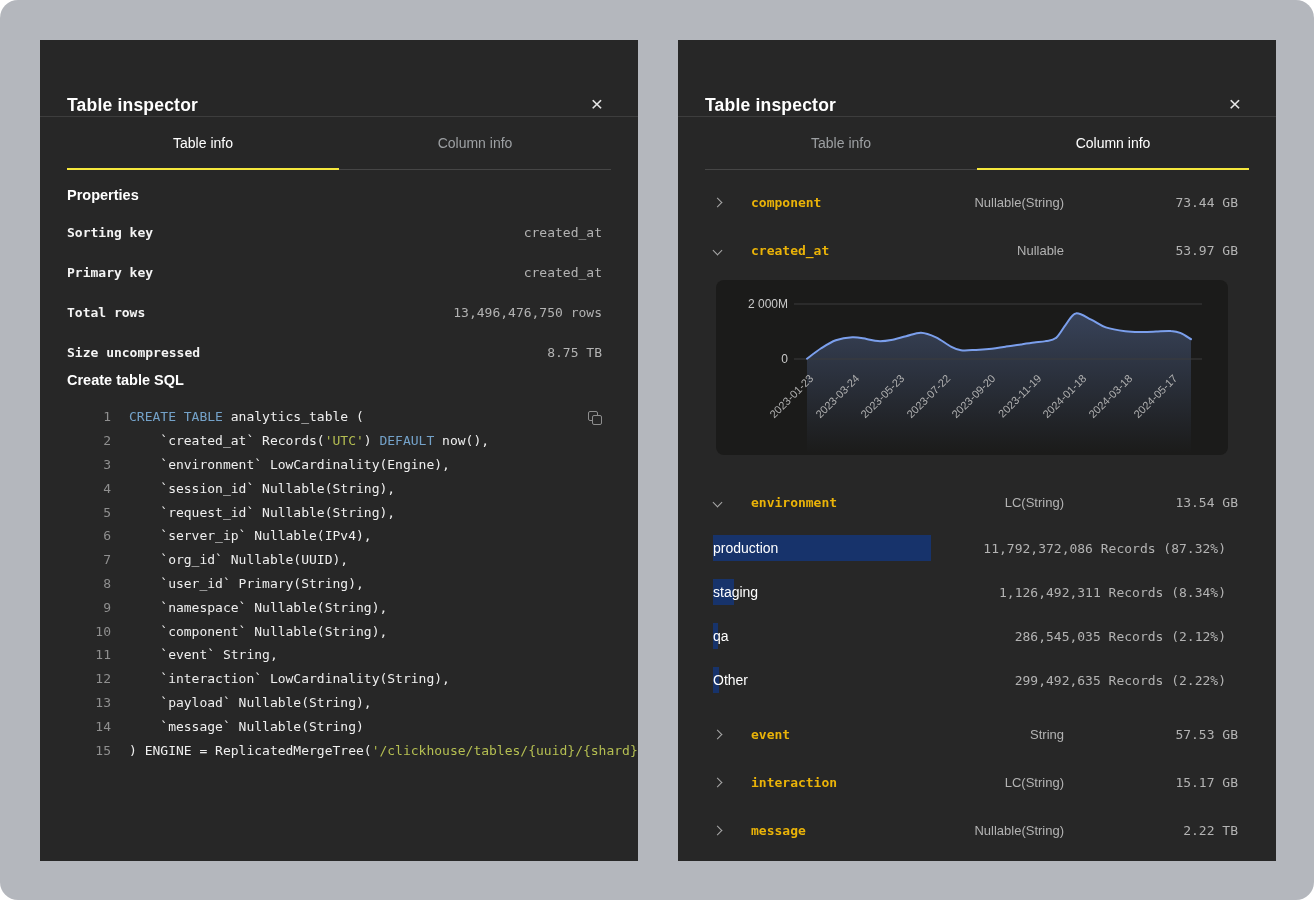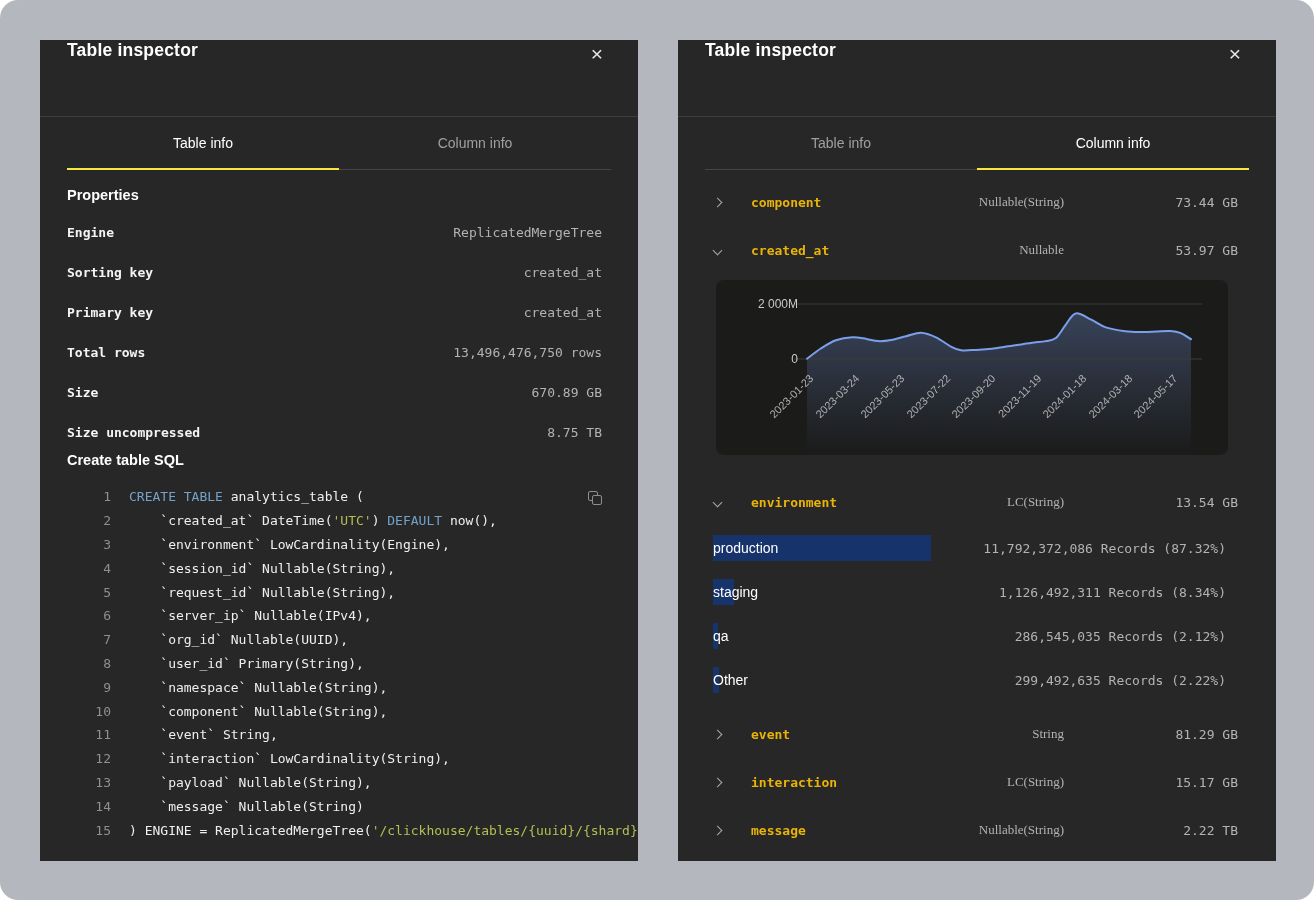--- a/index.html
+++ b/index.html
@@ -7,21 +7,21 @@
     --kw:#74a2c9; --str:#b5bf52;
   }
   *{box-sizing:border-box;margin:0;padding:0}
   html,body{width:1314px;height:900px;background:#ffffff;font-family:"Liberation Sans",sans-serif}
   .page{position:relative;width:1314px;height:900px;background:#b4b7bd;border-radius:18px;overflow:hidden}
   .panel{position:absolute;top:40px;width:598px;height:821px;background:#272727;color:#fff;
          overflow:hidden;display:flex;flex-direction:column}
   #panel-left{left:40px}
   #panel-right{left:678px}
 
-  .panel-header{flex:0 0 77px;display:flex;align-items:flex-start;justify-content:space-between;
+  .panel-header{flex:0 0 77px;display:flex;align-items:flex-end;justify-content:space-between;
                 padding:0 28px 0 27px;border-bottom:1px solid #3d3d3d}
   .panel-title{font-size:17.5px;font-weight:700;letter-spacing:.2px}
   .close-btn{background:none;border:none;color:#e6e6e6;font-size:21px;line-height:1;cursor:pointer;
              width:26px;height:26px;display:flex;align-items:center;justify-content:center}
 
   .tabs{flex:0 0 53px;display:flex;padding:0 27px}
   .tab{flex:1;display:flex;align-items:center;justify-content:center;font-size:14px;color:#9da0a3;
        border-bottom:1px solid #464646;cursor:pointer}
   .tab.active{color:#ffffff;border-bottom:2px solid var(--yellow);font-weight:400}
 
@@ -49,27 +49,27 @@
   .copy-front{position:absolute;right:0;bottom:0;width:10px;height:10px;border:1.4px solid #8e8e8e;
               border-radius:2px;background:#272727}
 
   .content-right{padding-top:8px}
   .col-row{height:48px;display:flex;align-items:center;padding:0 38px 0 22px;cursor:pointer}
   .chev-box{flex:0 0 34px;display:flex;align-items:center;justify-content:center}
   .chev{display:inline-block;width:7px;height:7px;border-right:1.6px solid #a9a9a9;border-bottom:1.6px solid #a9a9a9}
   .chev.right{transform:rotate(-45deg)}
   .chev.down{transform:rotate(45deg)}
   .col-name{flex:1;padding-left:17px;font-family:"DejaVu Sans Mono",monospace;font-size:13px;font-weight:700;color:#eab308}
-  .col-type{width:160px;text-align:right;font-family:Liberation Serif, serif;font-size:13px;color:#b3b3b3}
+  .col-type{width:160px;text-align:right;font-family:Liberation Sans, sans-serif;font-size:13px;color:#b3b3b3}
   .col-size{width:174px;text-align:right;font-family:"DejaVu Sans Mono",monospace;font-size:13px;color:#b3b3b3}
 
   .chart-panel{position:relative;margin:6px 48px 23px 38px;width:512px;height:175px;
                background:#1b1b1a;border-radius:8px;overflow:hidden}
   .chart-svg{position:absolute;inset:0}
-  .ytick{position:absolute;left:20px;width:62px;text-align:right;font-size:12px;color:#c9c9c9}
+  .ytick{position:absolute;left:10px;width:62px;text-align:right;font-size:12px;color:#c9c9c9}
   .xtick{position:absolute;top:92px;font-size:11px;color:#b0b0b0;white-space:nowrap;
          transform-origin:100% 0;transform:translateX(-100%) rotate(-45deg)}
 
   .env-values{margin-bottom:8px}
   .bar-row{position:relative;height:44px;display:flex;align-items:center;padding:0 50px 0 35px}
   .bar{position:absolute;left:35px;top:9px;height:26px;background:var(--bar-navy)}
   .bar-label{position:relative;flex:1;padding-left:0;font-size:14px;color:#fff}
   .bar-value{position:relative;font-family:"DejaVu Sans Mono",monospace;font-size:13px;color:#b3b3b3}
 </style>
 </head>
@@ -85,55 +85,47 @@
       </button>
     </header>
     <nav class="tabs">
       <div class="tab active">Table info</div>
       <div class="tab">Column info</div>
     </nav>
     <div class="content content-left">
       <h2 class="section-heading">Properties</h2>
       <div class="props" id="props-list">
           <div class="prop-row">
-            <span class="prop-label">Engine</span>
-            <span class="prop-value">ReplicatedMergeTree</span>
-          </div>
-          <div class="prop-row">
             <span class="prop-label">Sorting key</span>
             <span class="prop-value">created_at</span>
           </div>
           <div class="prop-row">
             <span class="prop-label">Primary key</span>
             <span class="prop-value">created_at</span>
           </div>
           <div class="prop-row">
             <span class="prop-label">Total rows</span>
             <span class="prop-value">13,496,476,750 rows</span>
-          </div>
-          <div class="prop-row">
-            <span class="prop-label">Size</span>
-            <span class="prop-value">670.89 GB</span>
           </div>
           <div class="prop-row">
             <span class="prop-label">Size uncompressed</span>
             <span class="prop-value">8.75 TB</span>
           </div>
         </div>
       <h2 class="section-heading sql-heading">Create table SQL</h2>
       <div class="codeblock">
         <button class="copy-btn" title="">
           <span class="copy-glyph">
             <span class="copy-back"></span>
               <span class="copy-front"></span>
           </span>
         </button>
         <div id="sql-lines">
             <div class="code-line"><span class="lnum">1</span><span class="lcode"><span class="seg-k">CREATE TABLE</span><span class="seg-p"> analytics_table (</span></span></div>
-            <div class="code-line"><span class="lnum">2</span><span class="lcode"><span class="seg-p">    `created_at` DateTime(</span><span class="seg-s">'UTC'</span><span class="seg-p">) </span><span class="seg-k">DEFAULT</span><span class="seg-p"> now(),</span></span></div>
+            <div class="code-line"><span class="lnum">2</span><span class="lcode"><span class="seg-p">    `created_at` Records(</span><span class="seg-s">'UTC'</span><span class="seg-p">) </span><span class="seg-k">DEFAULT</span><span class="seg-p"> now(),</span></span></div>
             <div class="code-line"><span class="lnum">3</span><span class="lcode"><span class="seg-p">    `environment` LowCardinality(Engine),</span></span></div>
             <div class="code-line"><span class="lnum">4</span><span class="lcode"><span class="seg-p">    `session_id` Nullable(String),</span></span></div>
             <div class="code-line"><span class="lnum">5</span><span class="lcode"><span class="seg-p">    `request_id` Nullable(String),</span></span></div>
             <div class="code-line"><span class="lnum">6</span><span class="lcode"><span class="seg-p">    `server_ip` Nullable(IPv4),</span></span></div>
             <div class="code-line"><span class="lnum">7</span><span class="lcode"><span class="seg-p">    `org_id` Nullable(UUID),</span></span></div>
             <div class="code-line"><span class="lnum">8</span><span class="lcode"><span class="seg-p">    `user_id` Primary(String),</span></span></div>
             <div class="code-line"><span class="lnum">9</span><span class="lcode"><span class="seg-p">    `namespace` Nullable(String),</span></span></div>
             <div class="code-line"><span class="lnum">10</span><span class="lcode"><span class="seg-p">    `component` Nullable(String),</span></span></div>
             <div class="code-line"><span class="lnum">11</span><span class="lcode"><span class="seg-p">    `event` String,</span></span></div>
             <div class="code-line"><span class="lnum">12</span><span class="lcode"><span class="seg-p">    `interaction` LowCardinality(String),</span></span></div>
@@ -227,21 +219,21 @@
             <div class="bar-label">Other</div>
             <div class="bar-value">299,492,635 Records (2.22%)</div>
           </div>
         </div>
         <div class="col-row">
           <span class="chev-box">
             <span class="chev right"></span>
           </span>
           <span class="col-name">event</span>
           <span class="col-type">String</span>
-          <span class="col-size">81.29 GB</span>
+          <span class="col-size">57.53 GB</span>
         </div>
         <div class="col-row">
           <span class="chev-box">
             <span class="chev right"></span>
           </span>
           <span class="col-name">interaction</span>
           <span class="col-type">LC(String)</span>
           <span class="col-size">15.17 GB</span>
         </div>
         <div class="col-row">

